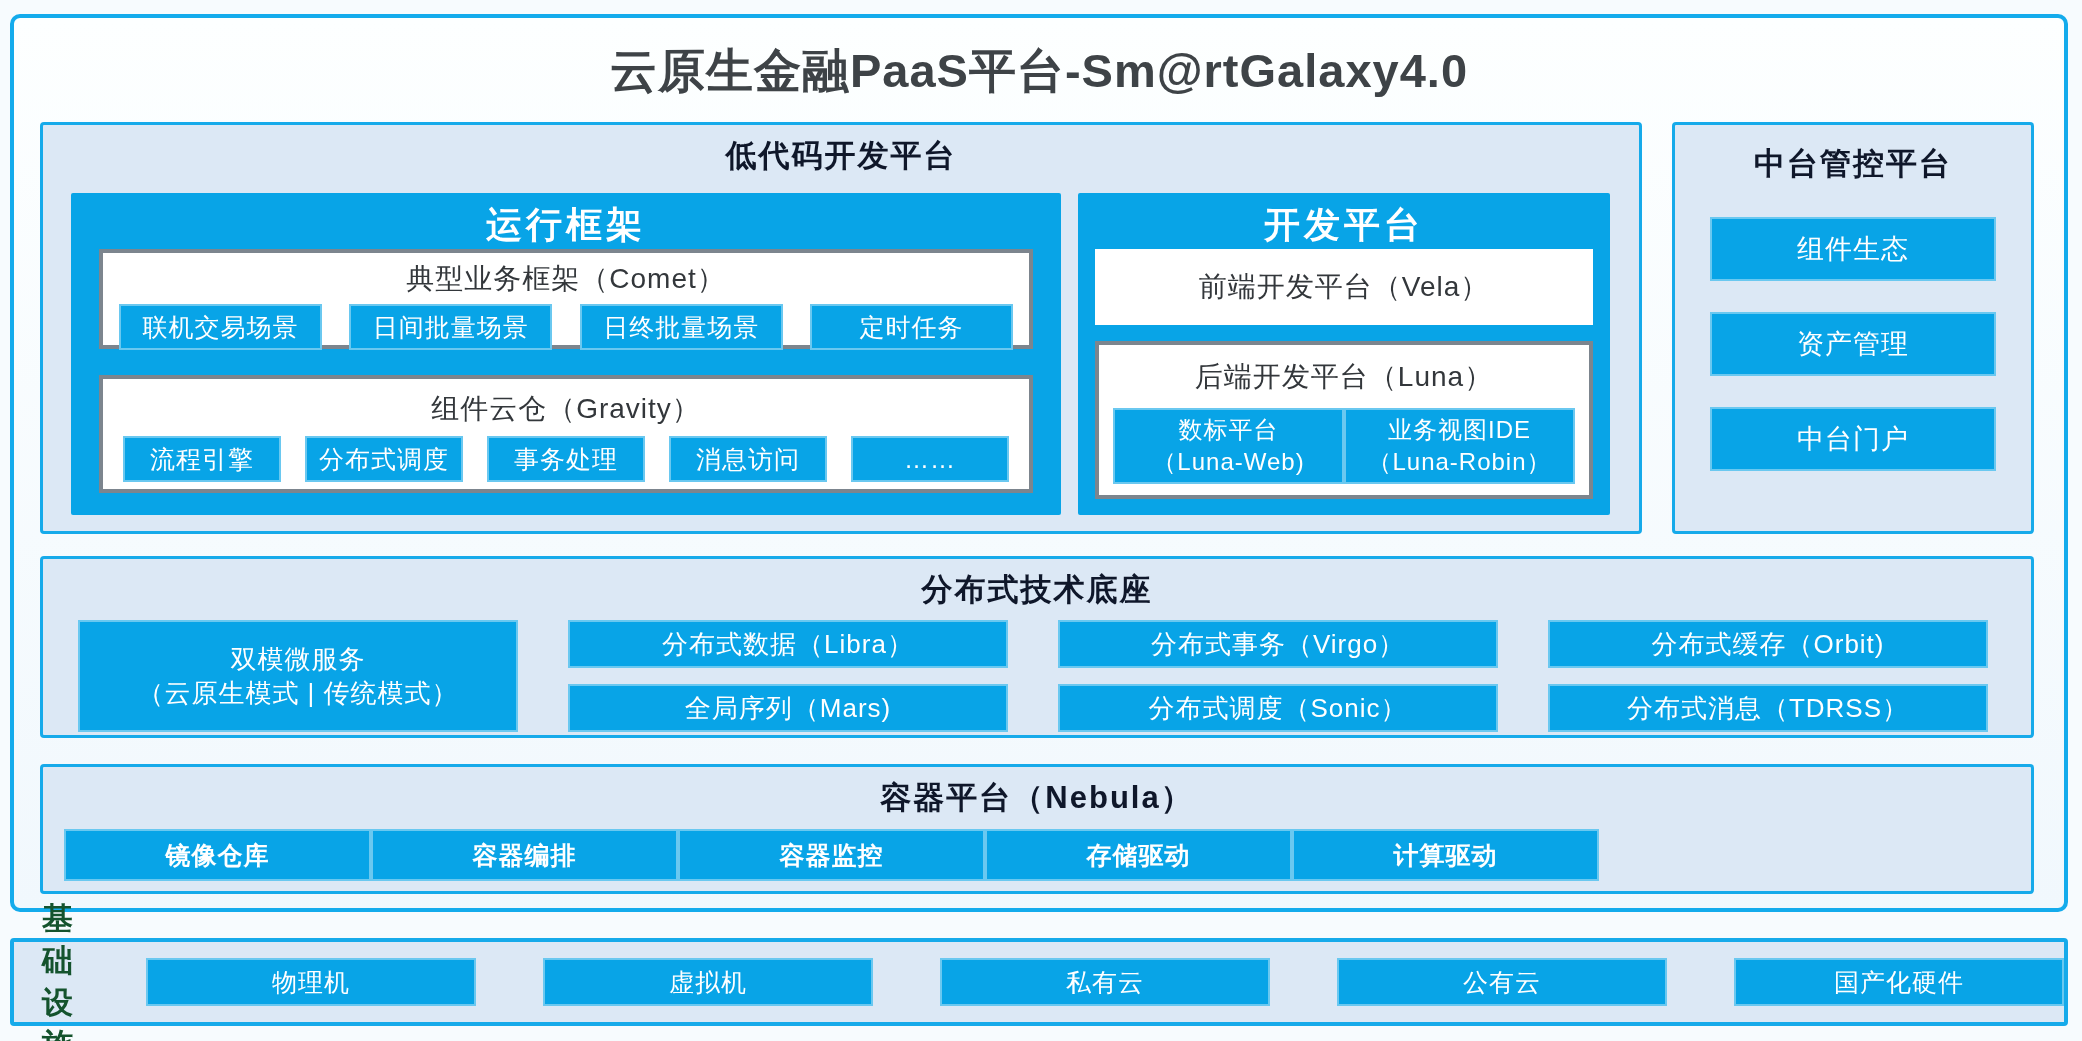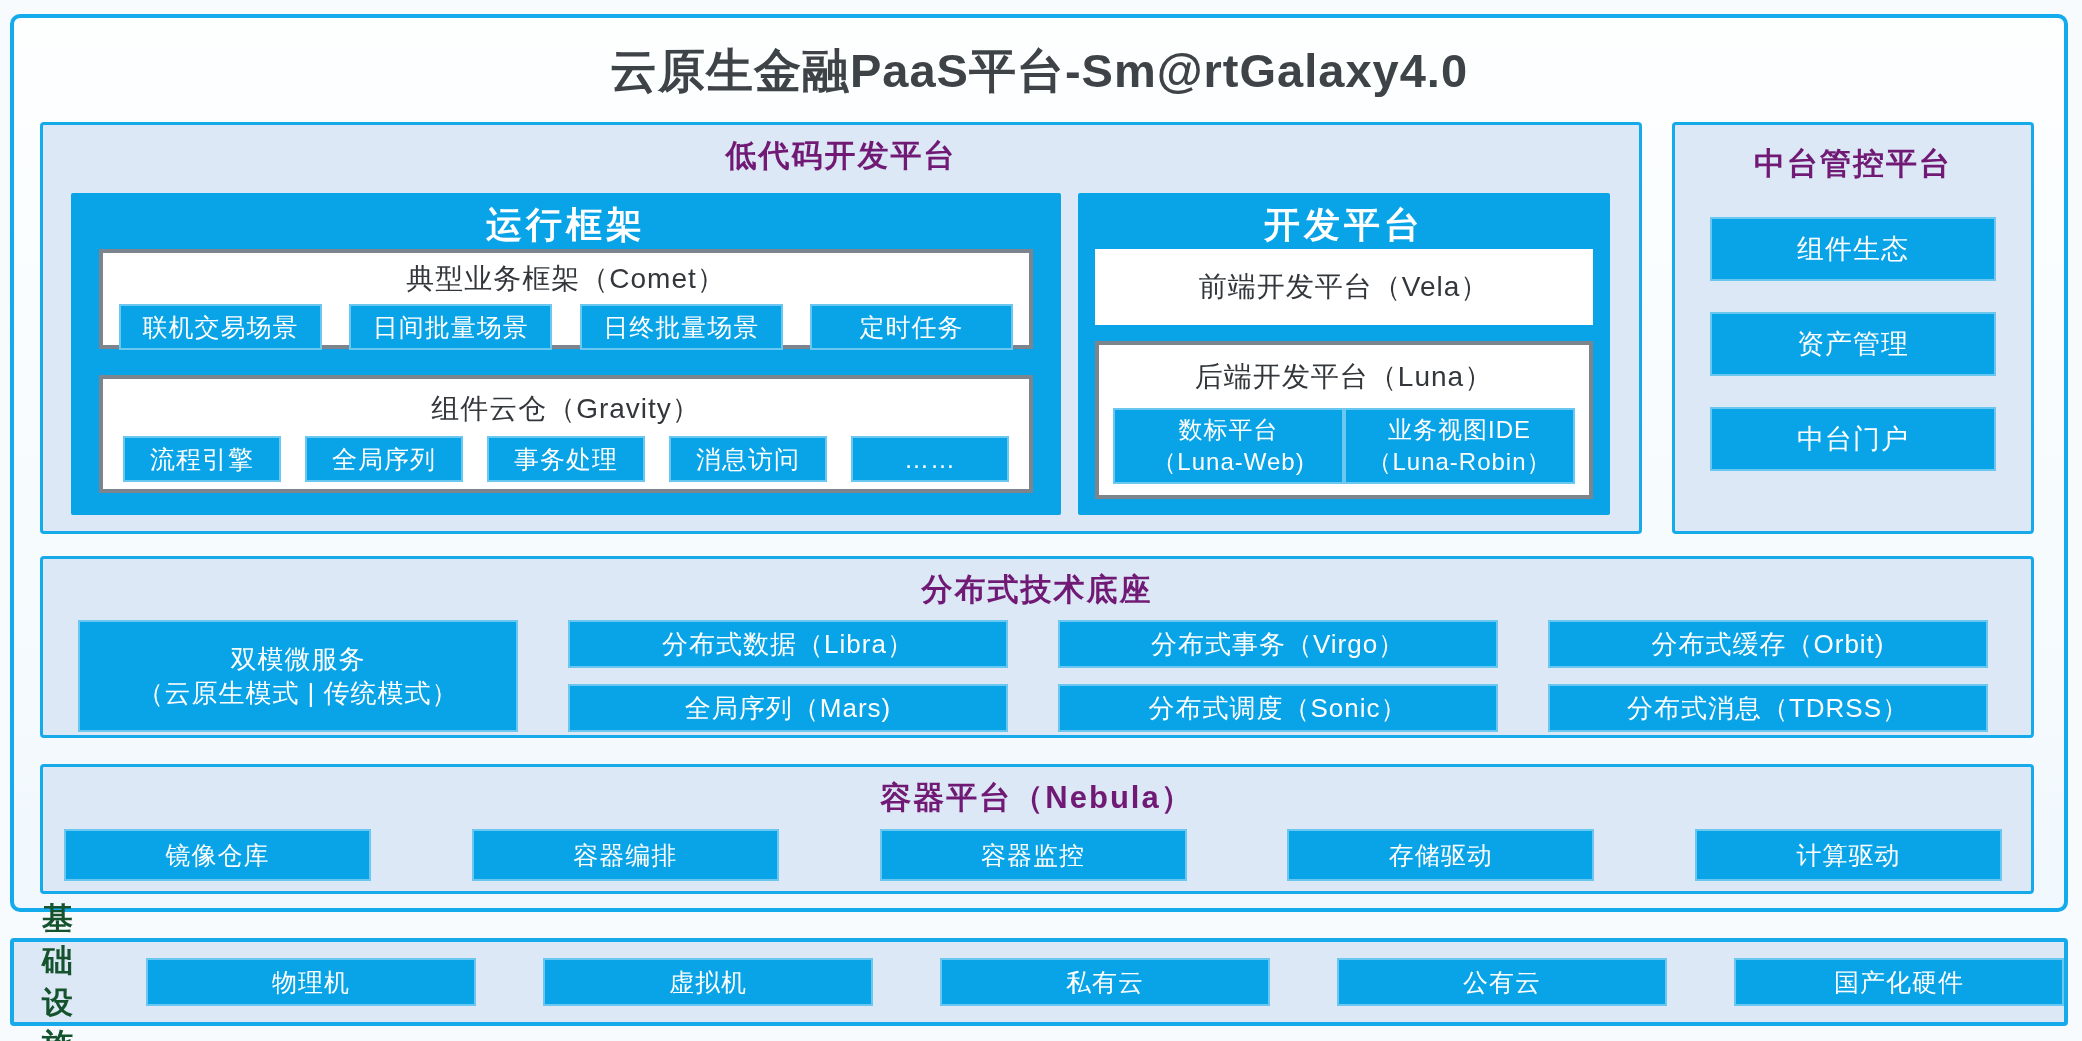--- a/index.html
+++ b/index.html
@@ -10,21 +10,21 @@
   .outer{position:absolute;left:10px;top:14px;width:2058px;height:898px;
          border:4px solid #14abec;border-radius:10px;box-sizing:border-box;
          background:linear-gradient(180deg,#fdffff 0%,#f1f8fd 100%);}
 
   .page-title{position:absolute;left:0;right:0;top:22px;text-align:center;
               font-size:47px;font-weight:bold;color:#3e4347;letter-spacing:1px;}
 
   
   .panel-light{position:absolute;background:#dce8f5;border:3px solid #16aaea;
                border-radius:4px;box-sizing:border-box;}
-  .section-title{text-align:center;font-size:31px;font-weight:bold;color:#701a75;
+  .section-title{text-align:center;font-size:31px;font-weight:bold;color:#0f172a;
                  padding-top:10px;letter-spacing:2px;}
 
   
   .panel-blue{position:absolute;background:#08a4e7;border-radius:2px;box-sizing:border-box;}
   .panel-blue-title{text-align:center;color:#ffffff;font-size:36px;font-weight:bold;
                     padding-top:8px;letter-spacing:4px;height:44px;box-sizing:border-box;}
 
   
   .box-white{background:#ffffff;box-sizing:border-box;}
   .gray-border{border:4px solid #7c858e;}
@@ -56,21 +56,21 @@
   .mid-col{display:flex;flex-direction:column;align-items:center;gap:31px;margin-top:32px;}
   .mid-col .btn{width:286px;height:64px;font-size:27px;}
 
   
   .dist-row{position:absolute;left:35px;right:45px;top:61px;display:flex;gap:50px;}
   .dual-block{width:440px;height:112px;flex:none;}
   .dist-col{width:440px;flex:none;display:flex;flex-direction:column;gap:16px;}
   .dist-col .btn{height:48px;font-size:26px;}
 
   
-  .nebula-row{position:absolute;left:21px;right:29px;top:62px;display:flex;justify-content:space-between;}
+  .nebula-row{position:absolute;left:21px;right:29px;top:62px;display:flex;justify-content:flex-start;font-weight:bold;}
   .nebula-row .btn{width:307px;height:52px;}
 
   
   .infra{position:absolute;left:10px;top:938px;width:2058px;height:88px;
          background:#dce8f5;border:4px solid #16aaea;border-radius:4px;box-sizing:border-box;
          display:flex;align-items:center;padding-left:28px;}
   .infra-label{font-size:31px;font-weight:bold;color:#14532d;width:198px;letter-spacing:2px;}
   .infra-row{display:flex;gap:31px;margin-left:10px;}
   .infra-row .btn{width:330px;height:48px;margin-left:36px;}
 </style>
@@ -96,21 +96,21 @@
             <div class="btn">日间批量场景</div>
             <div class="btn">日终批量场景</div>
             <div class="btn">定时任务</div>
           </div>
         </div>
 
         <div class="box-white gray-border gravity-box">
           <div class="box-label">组件云仓（Gravity）</div>
           <div class="row-gravity">
             <div class="btn">流程引擎</div>
-            <div class="btn">全局序列</div>
+            <div class="btn">分布式调度</div>
             <div class="btn">事务处理</div>
             <div class="btn">消息访问</div>
             <div class="btn">……</div>
           </div>
         </div>
       </div>
 
       <div class="panel-blue" style="left:1035px;top:68px;width:532px;height:322px;">
         <div class="panel-blue-title">开发平台</div>
 

